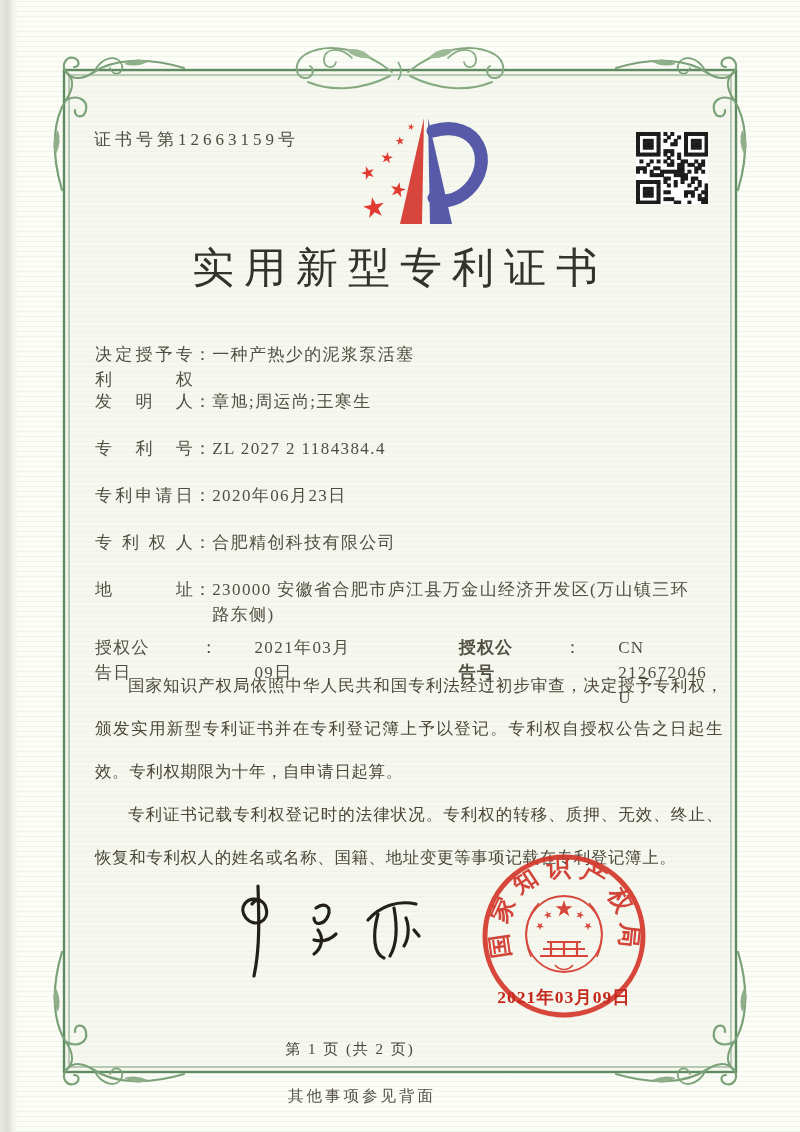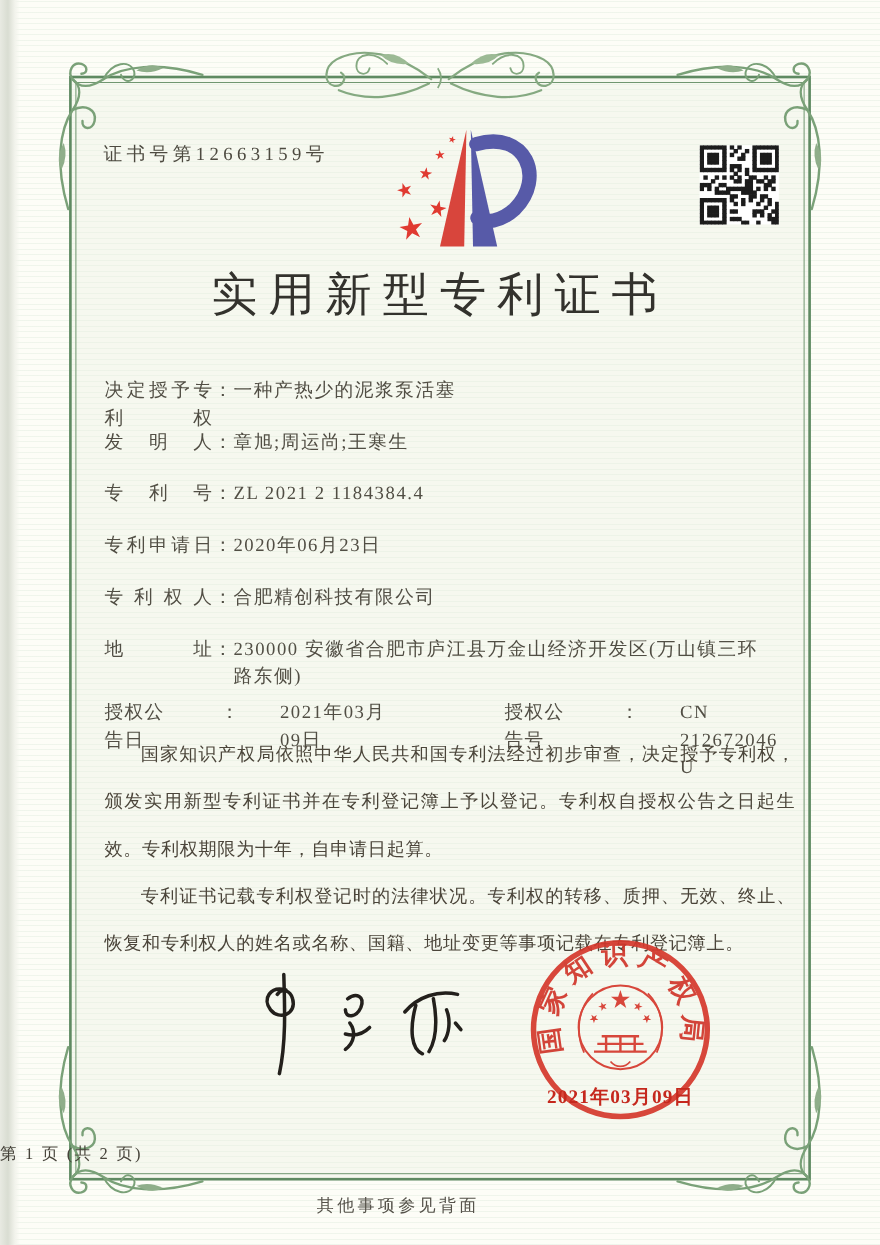--- a/index.html
+++ b/index.html
@@ -42,41 +42,41 @@
   }
 
   .fields{position:absolute;left:95px;top:342px;width:630px;color:#514e44;}
   .row{height:47px;font-size:17px;line-height:25px;letter-spacing:1.2px;display:flex;align-items:flex-start;}
   .row-addr{height:58px;}
   .flabel{display:inline-block;width:99px;text-align:justify;text-align-last:justify;flex:0 0 99px;}
   .colon{flex:0 0 auto;}
   .fvalue{letter-spacing:1.4px;}
   .row-addr .fvalue{width:480px;}
   .grant-row{display:flex;height:40px;font-size:17px;letter-spacing:1.2px;line-height:25px;gap:36px;}
-  .grant-pair2{margin-left:66px;}
+  .grant-pair2{margin-left:66px;font-weight:bold;}
 
   .paras{
     position:absolute;left:95px;top:664px;width:628px;
     font-size:16.5px;line-height:43px;color:#4b453a;
     text-align:justify;letter-spacing:0.6px;
   }
   .paras p{margin:0;text-indent:2em;}
 
   .signatory{position:absolute;left:112px;top:912px;font-size:18px;color:#3c3a33;letter-spacing:3px;}
   .signatory .sname{margin-top:13px;letter-spacing:2px;}
   .sig-svg{position:absolute;left:218px;top:878px;}
 
   .seal-svg{position:absolute;left:477px;top:851px;}
   .seal-date{
     position:absolute;left:478px;top:985px;width:172px;text-align:center;
     font-size:17.5px;font-weight:bold;color:#c5281d;letter-spacing:1px;
   }
 
   .page-no{
-    position:absolute;left:0;top:1040px;width:700px;text-align:left;
+    position:absolute;left:0;top:1040px;width:700px;text-align:center;
     font-size:15px;color:#46433a;letter-spacing:2px;
   }
   .back-note{
     position:absolute;left:0;top:1086px;width:724px;text-align:center;
     font-size:15.5px;color:#55524a;letter-spacing:3px;
   }
 </style>
 </head>
 <body>
 
@@ -348,21 +348,21 @@
         <span class="fvalue">一种产热少的泥浆泵活塞</span>
     </div>
     <div class="row">
       <span class="flabel">发明人</span>
         <span class="colon">：</span>
         <span class="fvalue">章旭;周运尚;王寒生</span>
     </div>
     <div class="row">
       <span class="flabel">专利号</span>
         <span class="colon">：</span>
-        <span class="fvalue">ZL 2021 2 1184384.4</span>
+        <span class="fvalue">ZL 2027 2 1184384.4</span>
     </div>
     <div class="row">
       <span class="flabel">专利申请日</span>
         <span class="colon">：</span>
         <span class="fvalue">2020年06月23日</span>
     </div>
     <div class="row">
       <span class="flabel">专利权人</span>
         <span class="colon">：</span>
         <span class="fvalue">合肥精创科技有限公司</span>

